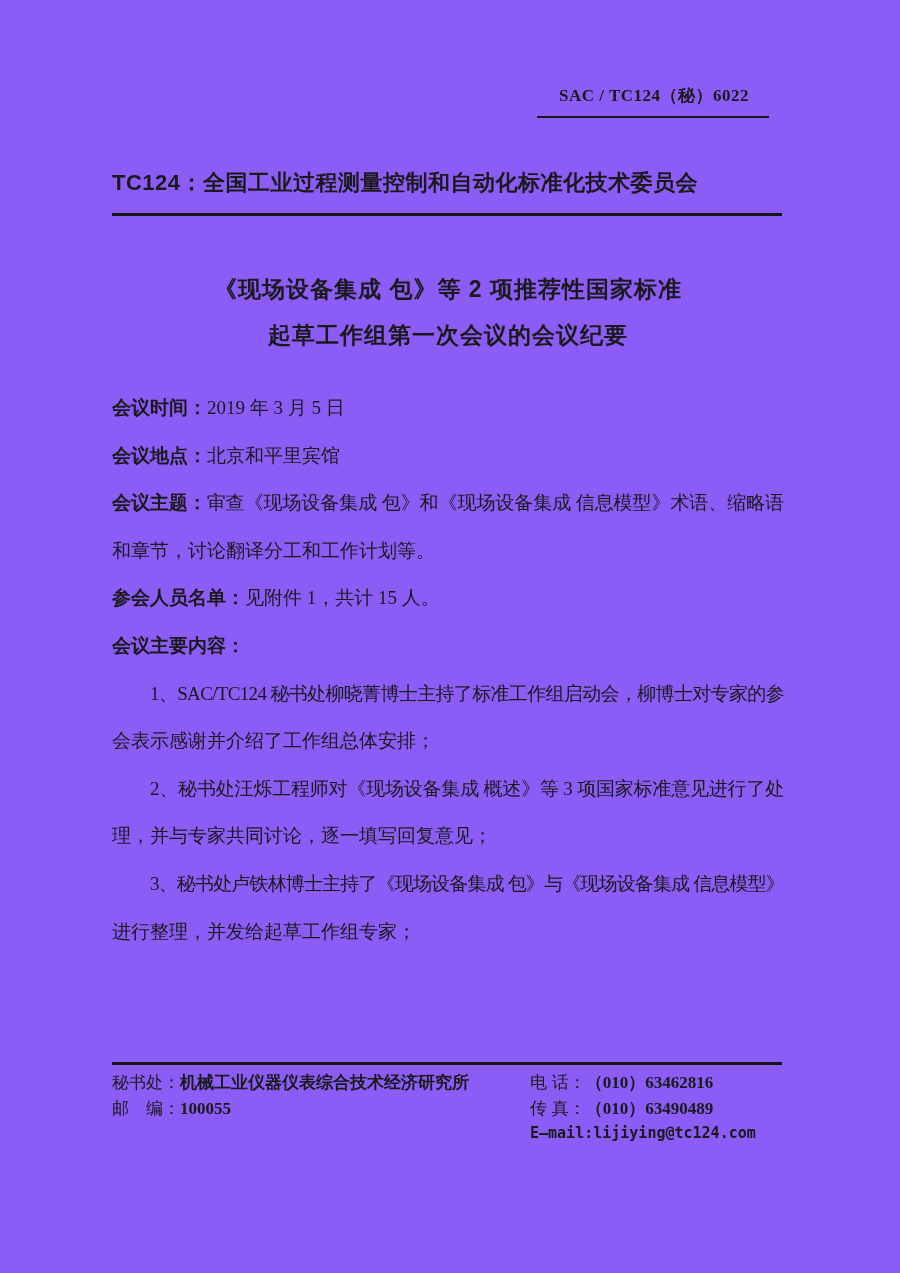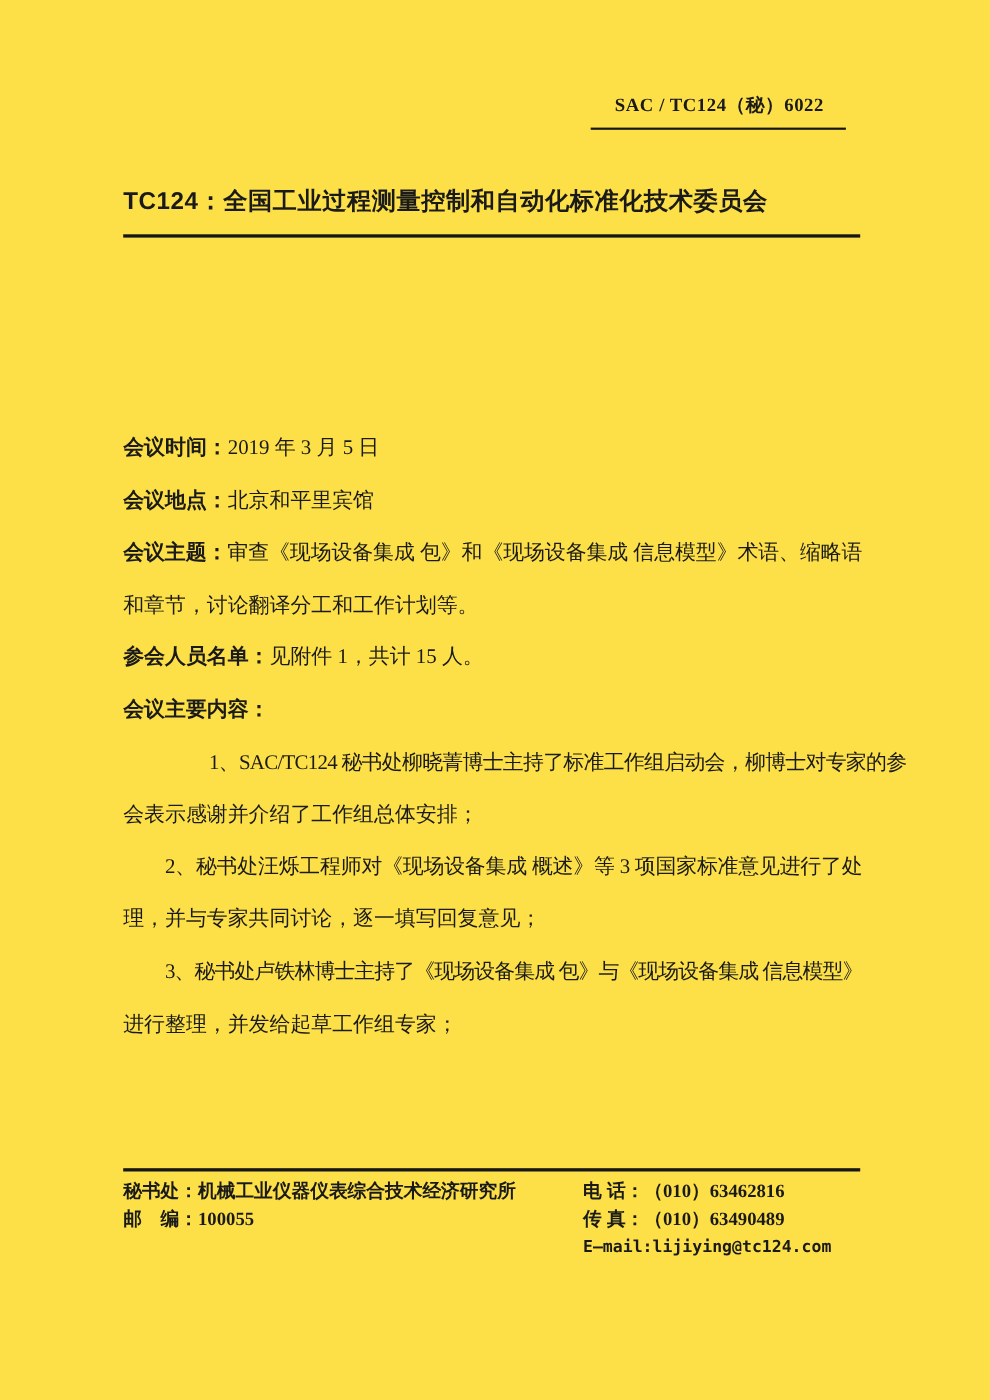--- a/index.html
+++ b/index.html
@@ -1,21 +1,21 @@
 <!DOCTYPE html>
 <html><head>
 <meta charset="utf-8">
 <style>
   * { margin: 0; padding: 0; box-sizing: border-box; }
   html, body { background: #ffffff; }
   .page {
     position: relative;
     width: 900px;
     height: 1273px;
-    background: #fde047;
+    background: #8b5cf6;
     color: #1a1a1a;
     font-family: "Liberation Serif", "DejaVu Serif", serif;
     overflow: hidden;
   }
   
   .doc-number {
     position: absolute; top: 84px; left: 538px; width: 232px;
     text-align: center;
     font-family: "Liberation Serif", "DejaVu Serif", serif;
     font-weight: 700; font-size: 17px; letter-spacing: 0.5px;
@@ -67,48 +67,52 @@
   .footer-left {
     position: absolute; top: 1070px; left: 112px; width: 420px;
     font-size: 17px; line-height: 25.5px; font-weight: 700;
   }
   .footer-right {
     position: absolute; top: 1070px; left: 530px; width: 260px;
     font-size: 17px; line-height: 25.5px; font-weight: 700;
   }
   .flabel {
     font-family: "Liberation Sans", "DejaVu Sans", sans-serif;
-    font-weight: 700;
+    font-weight: 400;
   }
   .fvalue { font-weight: 700; }
   .femail {
     font-family: "DejaVu Sans Mono", "Liberation Mono", monospace;
     font-weight: 700; font-size: 15px; letter-spacing: 0px;
   }
 </style>
 </head>
 <body>
 
 <div class="page">
 
   <div class="doc-number">SAC / TC124（秘）6022</div>
   <div class="doc-number-rule"></div>
 
   <div class="committee">TC124：全国工业过程测量控制和自动化标准化技术委员会</div>
   <div class="rule-thick rule-heading"></div>
 
+  <div class="title">
+    <div>《现场设备集成 包》等 2 项推荐性国家标准</div>
+    <div>起草工作组第一次会议的会议纪要</div>
+  </div>
 
   <div class="body">
     <div class="bline"><span class="m"><span class="lbl">会议时间：</span><span>2019 年 3 月 5 日</span></span></div>
     <div class="bline"><span class="m"><span class="lbl">会议地点：</span><span>北京和平里宾馆</span></span></div>
     <div class="bline j"><span class="m" style="letter-spacing: -0.0675676px;"><span class="lbl">会议主题：</span><span>审查《现场设备集成 包》和《现场设备集成 信息模型》术语、缩略语</span></span></div>
     <div class="bline"><span class="m"><span class="lbl"></span><span>和章节，讨论翻译分工和工作计划等。</span></span></div>
     <div class="bline"><span class="m"><span class="lbl">参会人员名单：</span><span>见附件 1，共计 15 人。</span></span></div>
     <div class="bline"><span class="m"><span class="lbl">会议主要内容：</span><span></span></span></div>
-    <div class="bline ind j"><span class="m" style="letter-spacing: -0.657031px; margin-left: 40px;"><span class="lbl"></span><span>1、SAC/TC124 秘书处柳晓菁博士主持了标准工作组启动会，柳博士对专家的参</span></span></div>
+    <div class="bline ind j"><span class="m" style="letter-spacing: -0.657031px;"><span class="lbl"></span><span>1、SAC/TC124 秘书处柳晓菁博士主持了标准工作组启动会，柳博士对专家的参</span></span></div>
     <div class="bline"><span class="m"><span class="lbl"></span><span>会表示感谢并介绍了工作组总体安排；</span></span></div>
     <div class="bline ind j"><span class="m" style="letter-spacing: -0.195946px;"><span class="lbl"></span><span>2、秘书处汪烁工程师对《现场设备集成 概述》等 3 项国家标准意见进行了处</span></span></div>
     <div class="bline"><span class="m"><span class="lbl"></span><span>理，并与专家共同讨论，逐一填写回复意见；</span></span></div>
     <div class="bline ind j"><span class="m" style="letter-spacing: -0.837838px;"><span class="lbl"></span><span>3、秘书处卢铁林博士主持了《现场设备集成 包》与《现场设备集成 信息模型》</span></span></div>
     <div class="bline"><span class="m"><span class="lbl"></span><span>进行整理，并发给起草工作组专家；</span></span></div>
   </div>
 
   <div class="rule-thick rule-footer"></div>
 
   <div class="footer-left">

